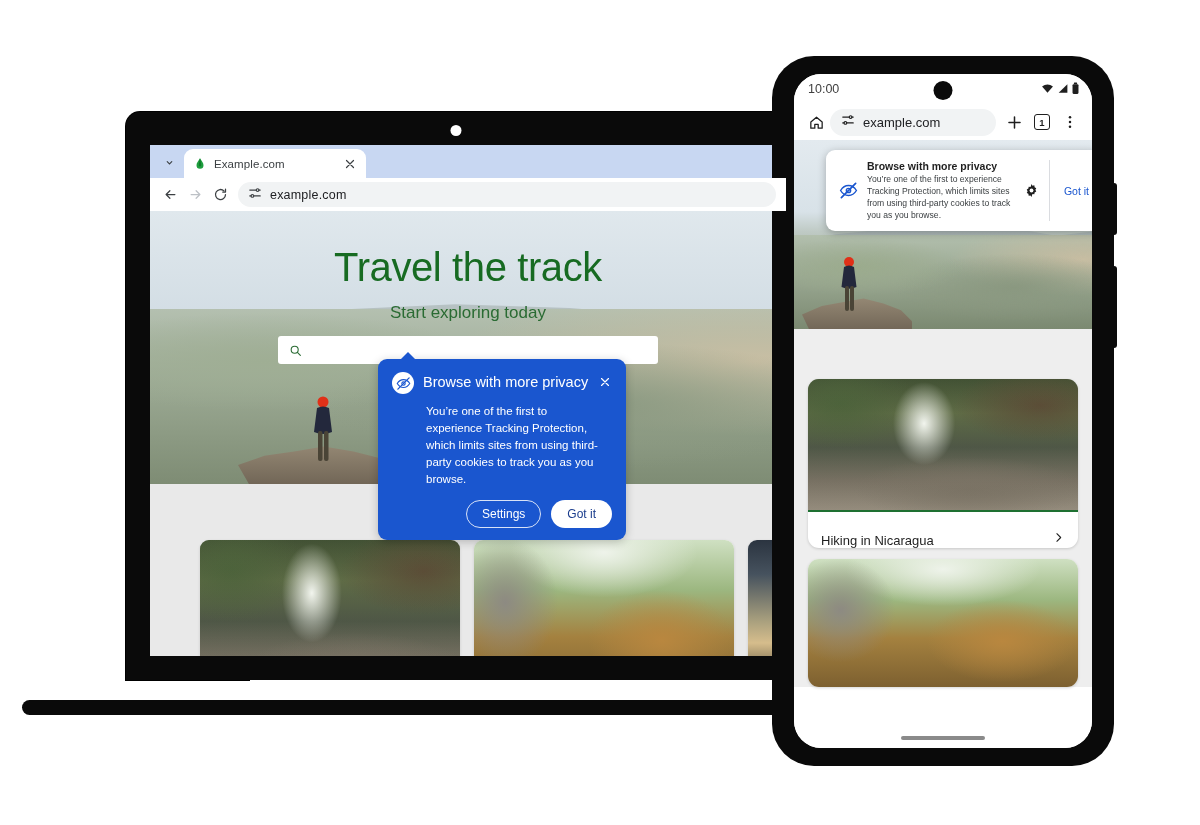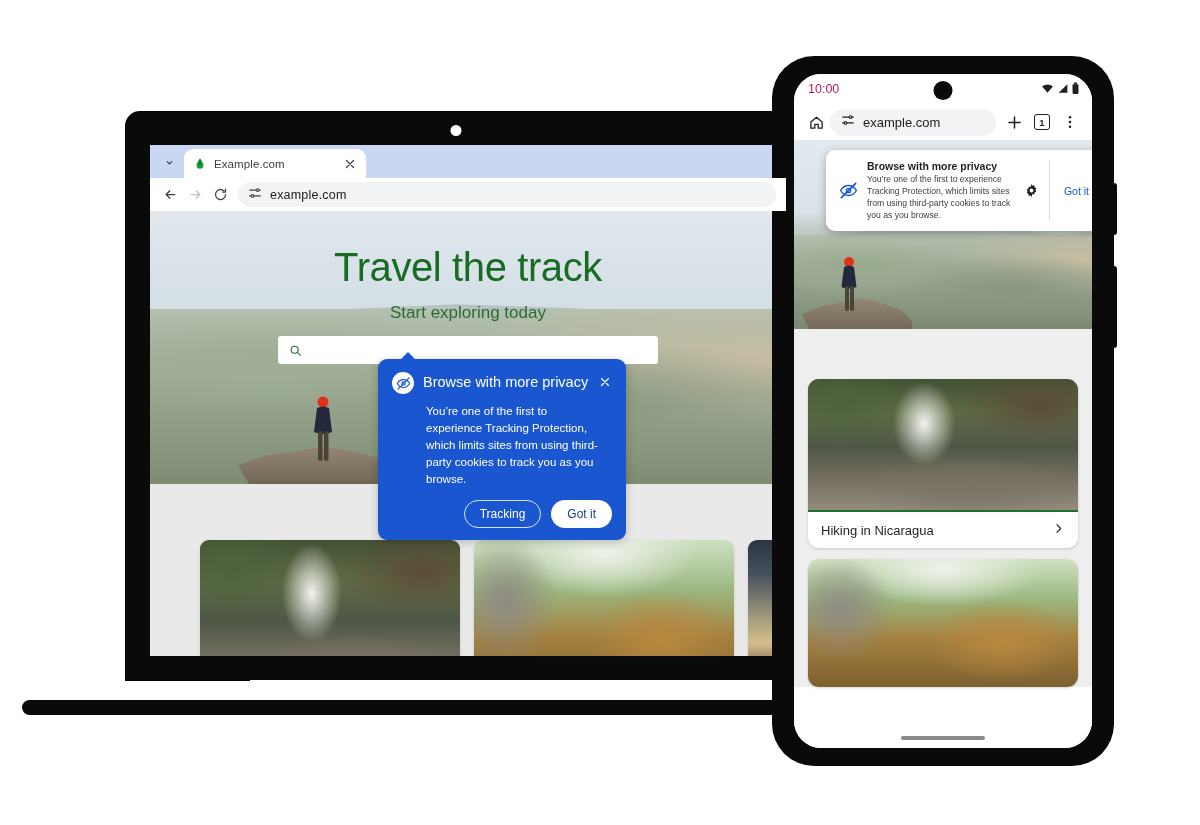--- a/index.html
+++ b/index.html
@@ -182,21 +182,21 @@
     background: #0a0a0a; border-radius: 0 3px 3px 0;
   }
   #phone-screen {
     position: absolute; left: 22px; top: 18px; width: 298px; height: 674px;
     background: #ffffff; border-radius: 27px; overflow: hidden;
   }
   .status-bar {
     height: 30px; display: flex; align-items: center; position: relative;
     padding: 0 14px; background: #fff;
   }
-  .status-time { font-size: 12.5px; color: #be185d; font-weight: 400; }
+  .status-time { font-size: 12.5px; color: #404040; font-weight: 400; }
   .status-punch {
     position: absolute; left: 50%; top: 7px; transform: translateX(-50%);
     width: 19px; height: 19px; border-radius: 50%; background: #0a0a0a;
   }
   .status-icons {
     position: absolute; right: 12px; top: 8px;
     display: flex; align-items: center; gap: 2px;
   }
   .ph-toolbar {
     height: 36px; background: #ffffff;
@@ -251,21 +251,21 @@
     clip-path: polygon(8% 100%, 0 56%, 18% 36%, 38% 26%, 56% 18%, 74% 30%, 90% 46%, 100% 72%, 100% 100%);
   }
   .ph-gap { height: 42px; background: #eeeeee; }
   .ph-cardwrap { background: #eeeeee; padding: 8px 14px 0 14px; }
   .ph-card {
     background: #fff; border-radius: 11px; overflow: hidden;
     box-shadow: 0 1px 3px rgba(0,0,0,.16); margin-bottom: 11px;
   }
   .ph-card-img { height: 133px; border-bottom: 2px solid #1e7031; }
   .ph-card-foot {
-    height: 36px; display: flex; align-items: center; justify-content: space-between;
+    height: 36px; display: flex; align-items: flex-end; justify-content: space-between;
     padding: 0 13px;
   }
   .ph-card-title { font-size: 13px; color: #1f1f1f; }
   .ph-card-img2 { height: 128px; }
   .home-bar {
     position: absolute; left: 50%; transform: translateX(-50%); bottom: 8px;
     width: 84px; height: 4px; border-radius: 3px; background: #8a8a8a;
   }
 
   
@@ -438,21 +438,21 @@
           </span>
           <span class="dd-title">Browse with more privacy</span>
           <span class="dd-close">
             <svg width="14" height="14" viewBox="0 0 24 24">
                 <path d="M6 6l12 12M18 6L6 18" stroke="#ffffff" stroke-width="2" stroke-linecap="round"></path>
               </svg>
           </span>
         </div>
         <div class="dd-body">You’re one of the first to experience Tracking Protection, which limits sites from using third-party cookies to track you as you browse.</div>
         <div class="dd-actions">
-          <button class="dd-btn-out">Tracking</button>
+          <button class="dd-btn-out">Settings</button>
           <button class="dd-btn-fill">Got it</button>
         </div>
       </div>
 
     </div>
     <div id="laptop-hinge"></div>
     <div id="laptop-base"></div>
   </div>
 
   <div id="phone">

